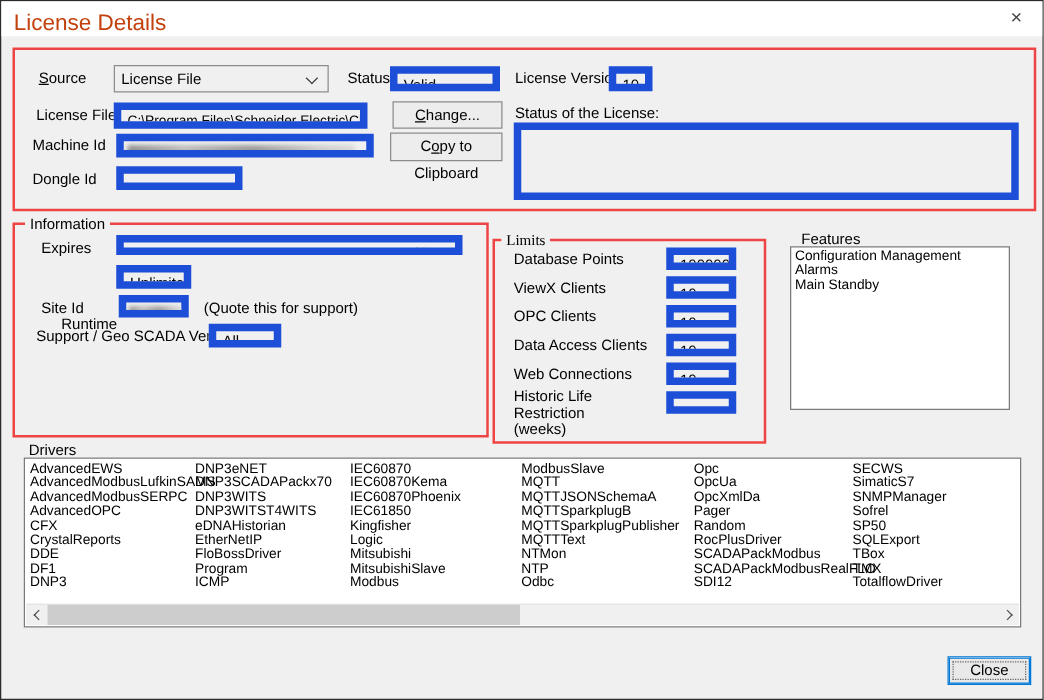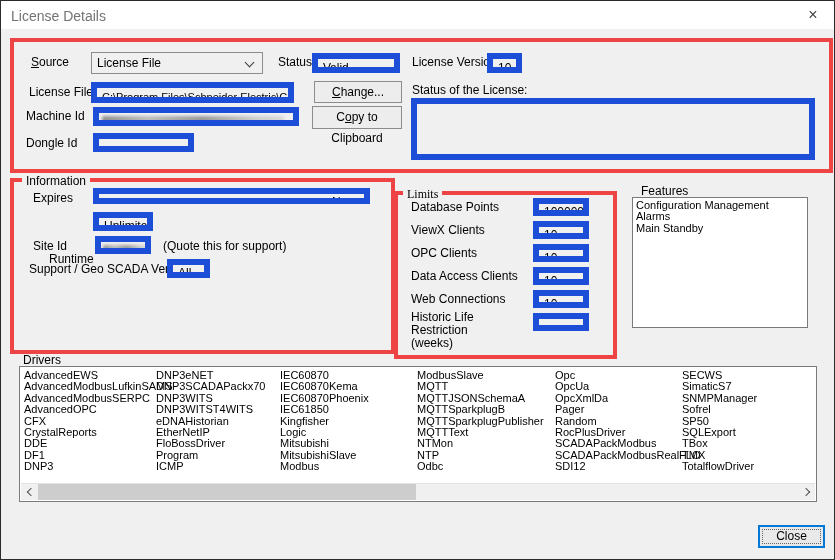--- a/index.html
+++ b/index.html
@@ -3,26 +3,26 @@
 <meta charset="utf-8">
 <style>
   html,body{margin:0;padding:0;background:#c8c8c8;}
   .dlg{
     position:relative;width:835px;height:560px;box-sizing:border-box;
     border:1px solid #2b2b2b;background:#f0f0f0;
     font-family:"Liberation Sans",sans-serif;font-size:12px;color:#000;
     overflow:hidden;
   }
   .titlebar{position:absolute;left:0;top:0;right:0;height:28px;background:#ffffff;}
-  .title{position:absolute;left:10px;top:7px;font-size:14px;color:#737373;}
+  .title{position:absolute;left:10px;top:7px;font-size:18px;color:#c2410c;}
   .close-x{
     position:absolute;right:6px;top:0;width:30px;height:28px;line-height:28px;
     text-align:center;font-size:16px;color:#444;cursor:default;
   }
-  .group{position:absolute;border:4px solid #ef4444;background:transparent;}
+  .group{position:absolute;border:2px solid #ef4444;background:transparent;}
   .legend{position:absolute;top:-8px;left:8px;background:#f0f0f0;padding:0 4px;font-size:12px;}
   .lbl{position:absolute;white-space:pre-line;line-height:13px;}
   .field{
     position:absolute;box-sizing:border-box;background:#f0f0f0;
     border:6px solid #1d4ed8;padding:0 0 0 5px;overflow:hidden;white-space:nowrap;
   }
   .combo{
     position:absolute;box-sizing:border-box;background:#f0f0f0;
     border:1px solid #8c8c8c;padding-left:5px;
   }
@@ -119,21 +119,21 @@
   <span class="lbl" style="left:48px;top:215px;margin-top:37px;">Runtime</span>
   <div class="field" style="left:92px;top:211px;width:60px;height:19px;line-height:17px;">Unlimited</div>
 
   <span class="lbl" style="left:32px;top:239px;">Site Id</span>
   <div class="field" style="left:94px;top:235px;width:56px;height:18px;">
     <div class="redact" style="left:2px;top:3px;width:44px;height:10px;"></div>
   </div>
   <span class="lbl" style="left:162px;top:239px;">(Quote this for support)</span>
 
   <span class="lbl" style="left:28px;top:262px;">Support / Geo SCADA Version</span>
-  <div class="field" style="left:166px;top:258px;width:43px;height:19px;line-height:17px;">All</div>
+  <div class="field" style="left:166px;top:258px;width:58px;height:19px;line-height:17px;">All</div>
 
   <div class="group" style="left:393px;top:190px;width:215px;height:160px;">
     <span class="legend" style="left:5px;font-family:Liberation Serif, serif;">Limits</span>
   </div>
   <span class="lbl" style="left:410px;top:200px;">Database Points</span>
   <div class="field" style="left:532px;top:197px;width:56px;height:18px;line-height:16px;">1000000</div>
   <span class="lbl" style="left:410px;top:223px;">ViewX Clients</span>
   <div class="field" style="left:532px;top:220px;width:56px;height:18px;line-height:16px;">10</div>
   <span class="lbl" style="left:410px;top:246px;">OPC Clients</span>
   <div class="field" style="left:532px;top:243px;width:56px;height:18px;line-height:16px;">10</div>

